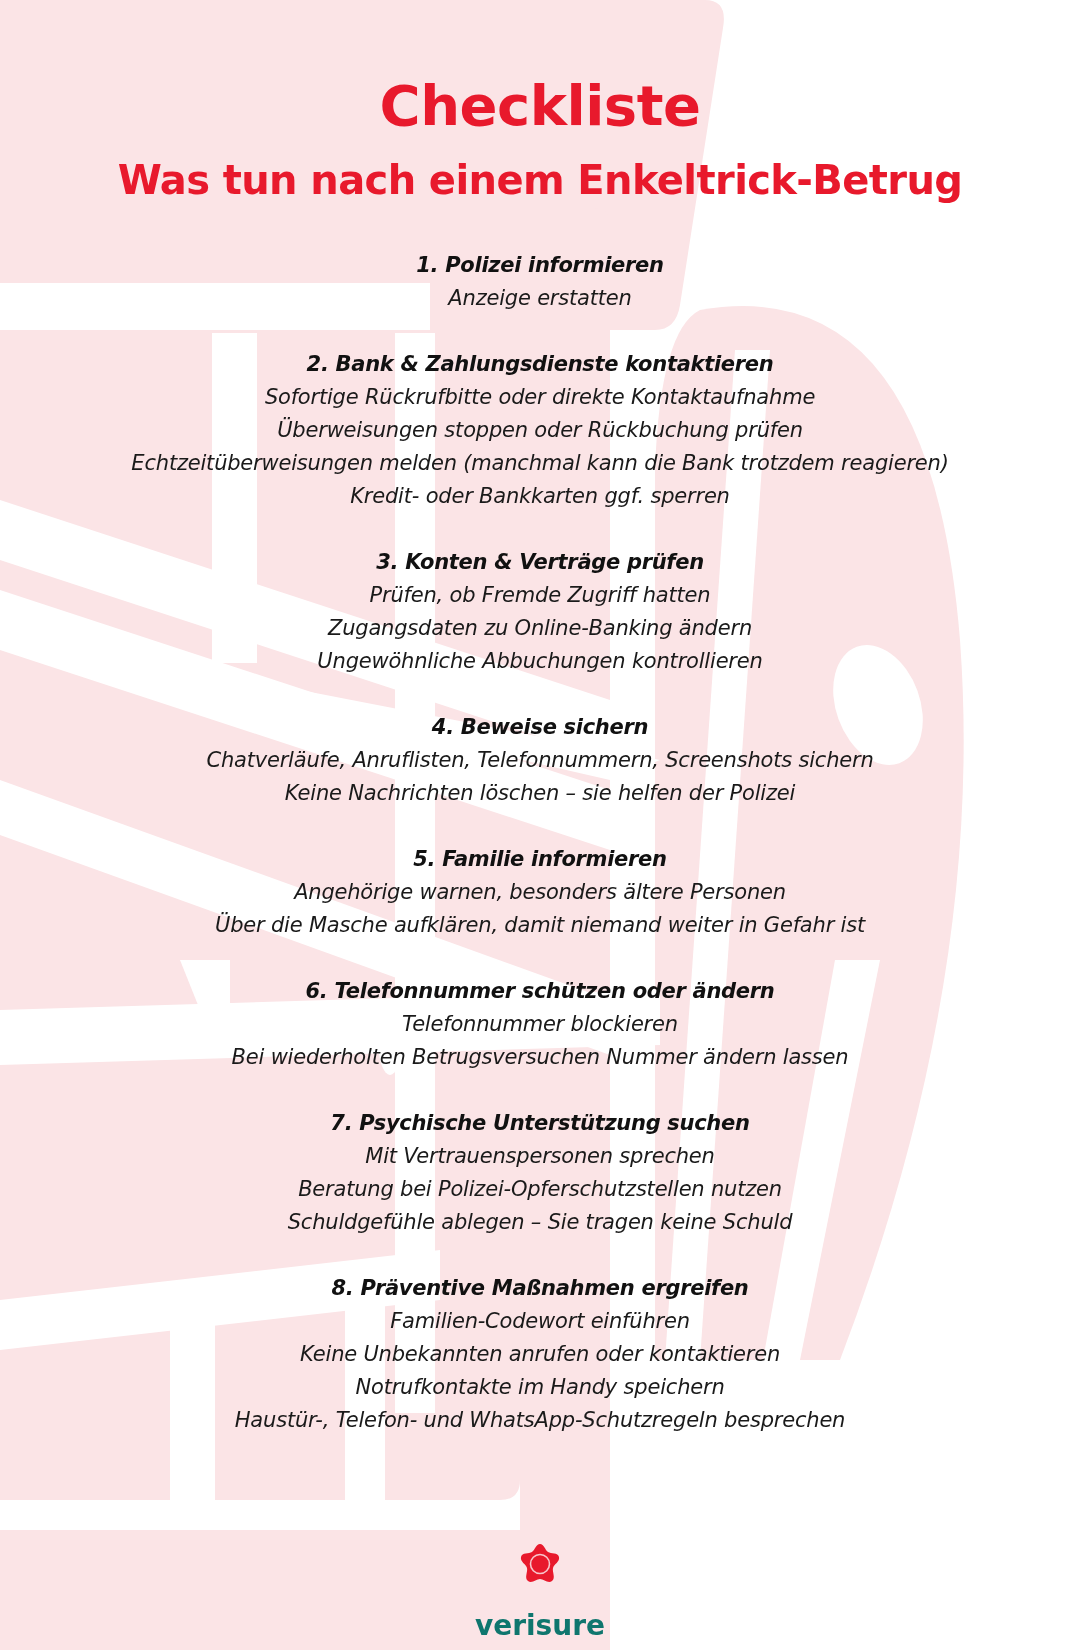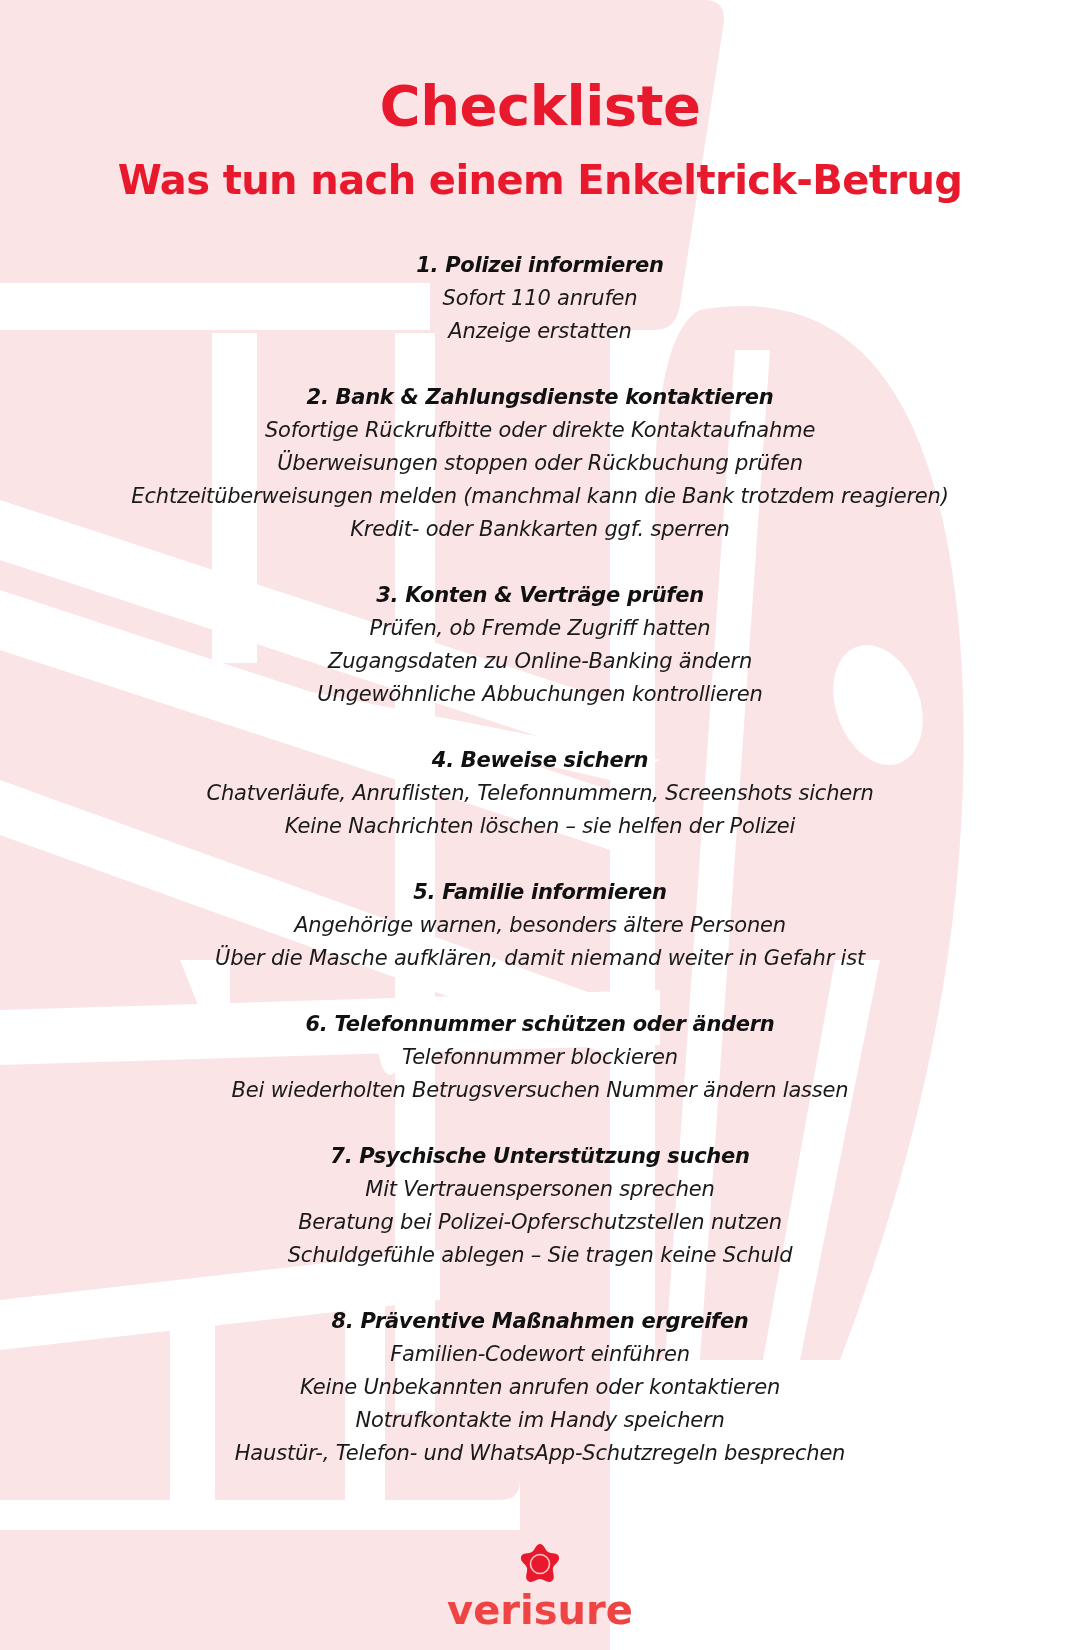--- a/index.html
+++ b/index.html
@@ -65,25 +65,25 @@
     .logo {
       position: absolute;
       left: 440px; top: 1542px;
       width: 200px; height: 100px;
       text-align: center;
     }
     .logo-mark { width: 44px; height: 44px; display: block; margin: 0 auto; }
     .logo-text {
       font-family: "DejaVu Sans", sans-serif;
       font-weight: bold;
-      font-size: 40px;
+      font-size: 28px;
       line-height: 40px;
-      color: #ef4444;
+      color: #0f766e;
       letter-spacing: 0px;
-      margin-top: 4px;
+      margin-top: 20px;
     }
   </style>
 </head>
 <body>
 
 <svg class="bg" width="1080" height="1650" viewBox="0 0 1080 1650" xmlns="http://www.w3.org/2000/svg">
   <g fill="#fbe4e6">
 
     <path d="M0 0 L705 0 Q728 0 723 28 L680 305 Q676 330 655 330 L0 330 Z"></path>
 
@@ -114,21 +114,20 @@
   </g>
 </svg>
 
 <div class="content">
   <h1 class="title">Checkliste</h1>
   <h2 class="subtitle">Was tun nach einem Enkeltrick-Betrug</h2>
 
   <div class="sections">
     <div class="section">
       <div class="section-title">1. Polizei informieren</div>
-      <div class="section-item">Sofort 110 anrufen</div>
       <div class="section-item">Anzeige erstatten</div>
     </div>
     <div class="section">
       <div class="section-title">2. Bank &amp; Zahlungsdienste kontaktieren</div>
       <div class="section-item">Sofortige Rückrufbitte oder direkte Kontaktaufnahme</div>
       <div class="section-item">Überweisungen stoppen oder Rückbuchung prüfen</div>
       <div class="section-item">Echtzeitüberweisungen melden (manchmal kann die Bank trotzdem reagieren)</div>
       <div class="section-item">Kredit- oder Bankkarten ggf. sperren</div>
     </div>
     <div class="section">

